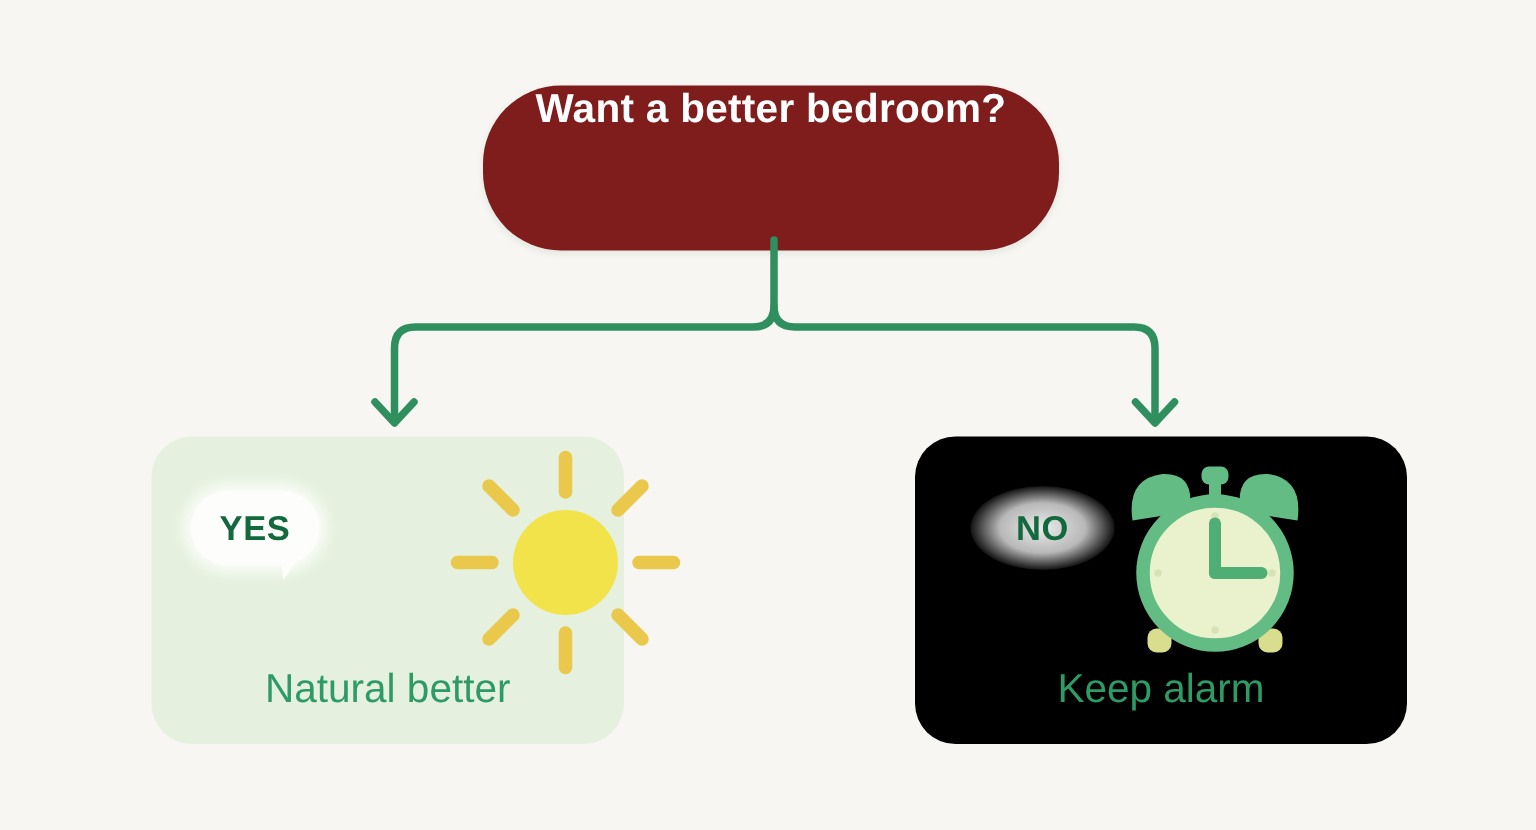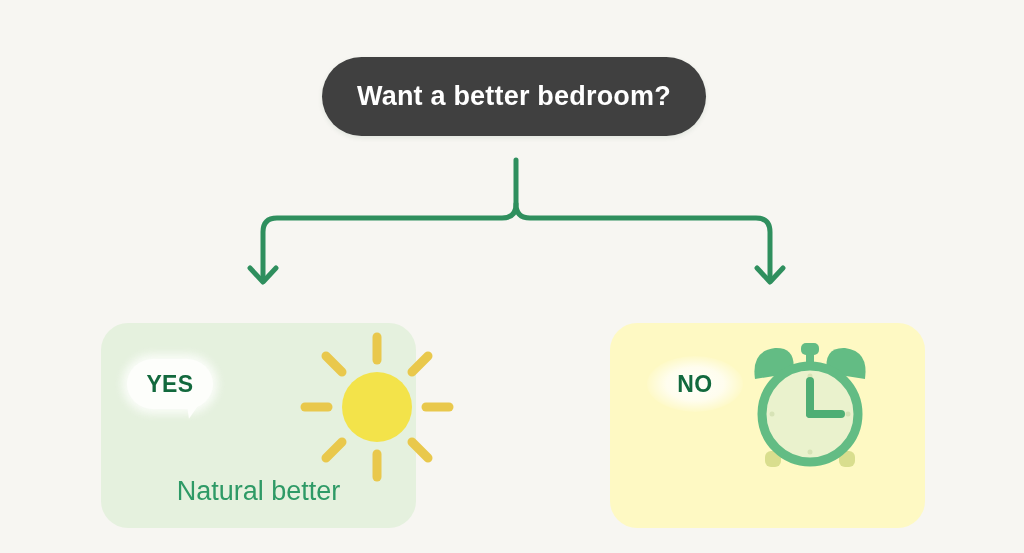--- a/index.html
+++ b/index.html
@@ -18,25 +18,24 @@
     width: 1024px;
     height: 553px;
   }
 
   
   #question-pill {
     position: absolute;
     left: 322px;
     top: 57px;
     width: 384px;
-    height: 79px;
+    height: 110px;
     border-radius: 52px;
-    background: #404040;
+    background: #7f1d1d;
     display: flex;
-    align-items: center;
     justify-content: center;
     box-shadow: 0 2px 5px rgba(40, 90, 60, 0.10);
   }
   #question-pill .pill-text {
     color: #ffffff;
     font-size: 27px;
     font-weight: bold;
     letter-spacing: 0.2px;
     white-space: nowrap;
   }
@@ -51,29 +50,29 @@
     pointer-events: none;
   }
 
   
   .branch-card {
     position: absolute;
     top: 291px;
     width: 315px;
     height: 205px;
     border-radius: 27px;
-    margin-top: 32px;
   }
   #card-yes {
     left: 101px;
     background: #e5f1de;
   }
   #card-no {
     left: 610px;
-    background: #fef9c3;
+    background: #000000;
+    padding-left: 13px;
   }
 
   .card-label {
     position: absolute;
     left: 0;
     right: 0;
     bottom: 21px;
     text-align: center;
     color: #2e9a66;
     font-size: 27px;
@@ -244,15 +243,16 @@
         <circle cx="75" cy="121" r="2.5" fill="#d7e3b6"></circle>
         <circle cx="37" cy="83" r="2.5" fill="#d7e3b6"></circle>
 
         <g stroke="#4fae74" stroke-width="8" stroke-linecap="round">
           <line x1="75" y1="83" x2="75" y2="50"></line>
           <line x1="75" y1="83" x2="106" y2="83"></line>
         </g>
       </svg>
     </div>
 
+    <div class="card-label">Keep alarm</div>
   </div>
 
 </div>
 
 </body></html>

